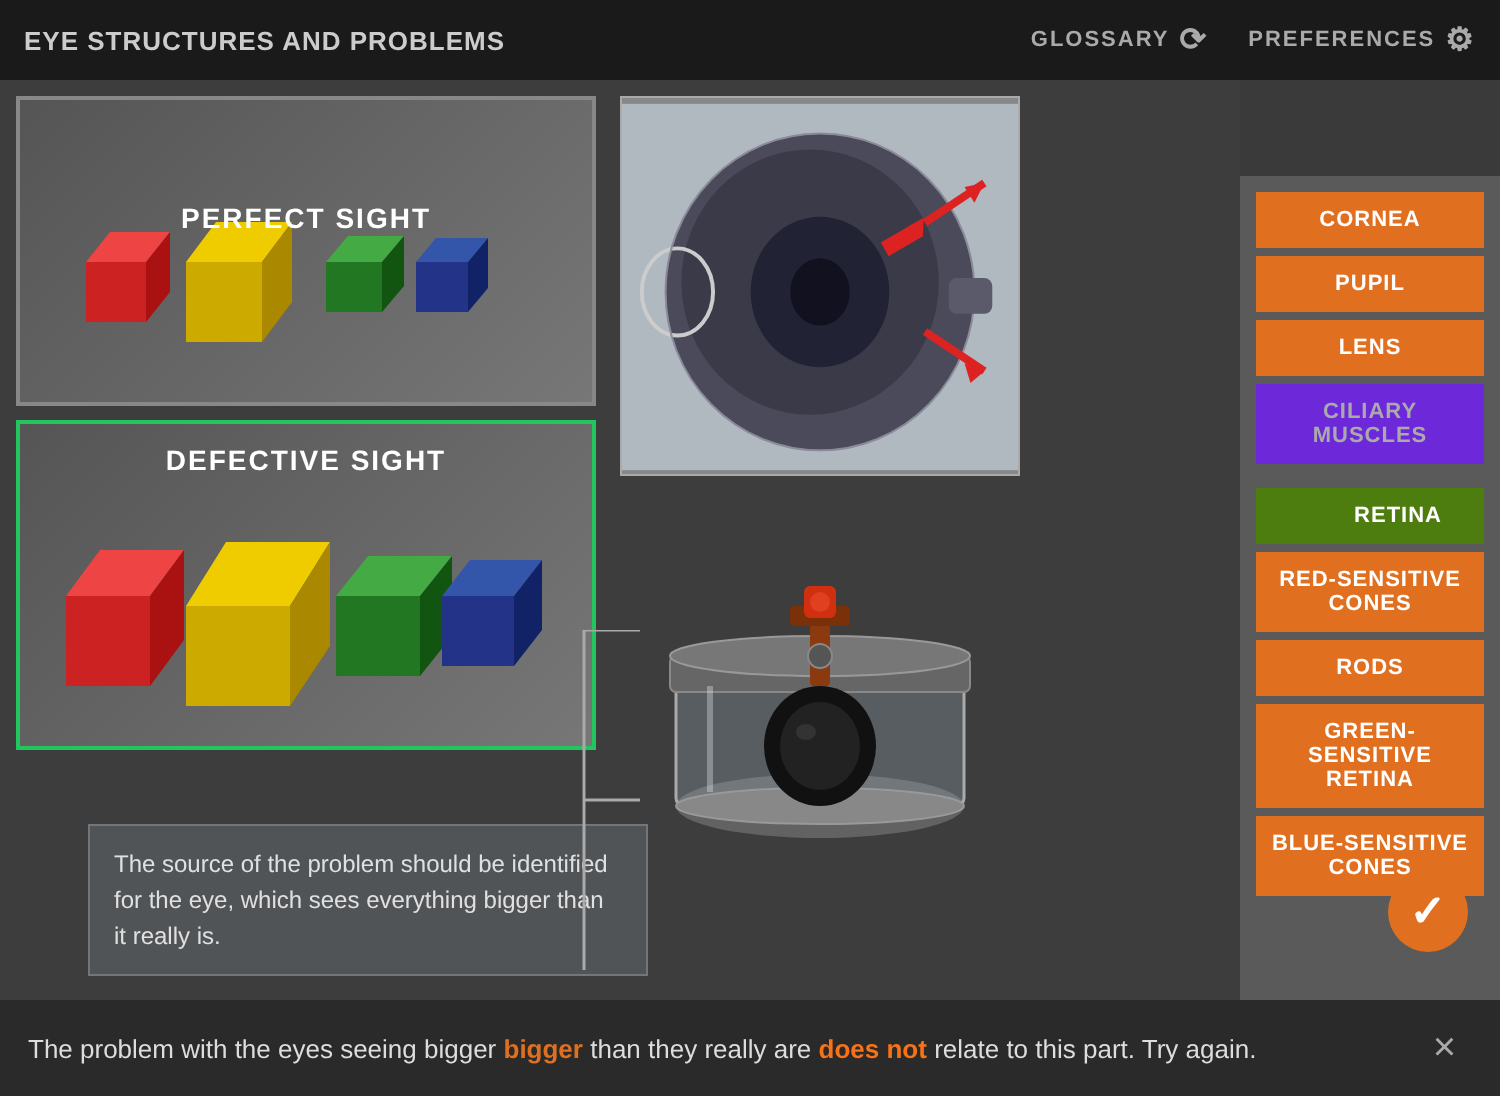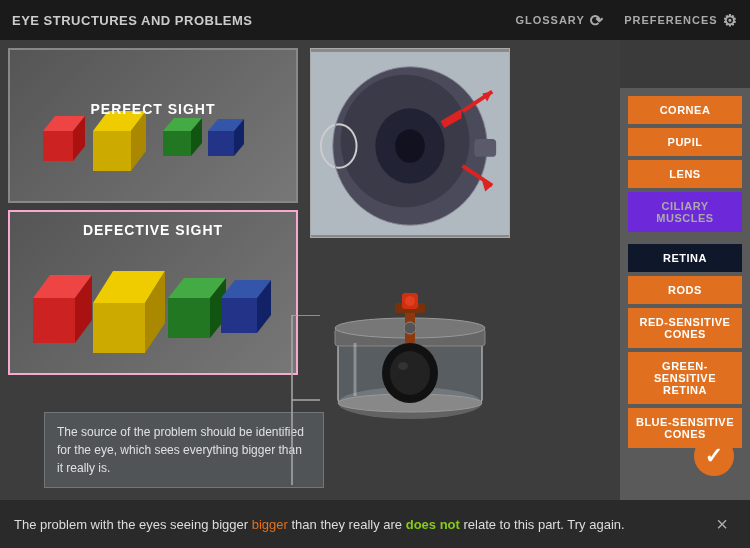--- a/index.html
+++ b/index.html
@@ -100,21 +100,21 @@
       padding-top: 20px;
     }
 
     
     #defective-sight-box {
       position: absolute;
       top: 170px;
       left: 8px;
       width: 290px;
       height: 165px;
-      border: 2px solid #f9a8d4;
+      border: 2px solid #22c55e;
       background: #555;
       overflow: hidden;
     }
     #defective-sight-label {
       position: absolute;
       top: 10px;
       left: 0;
       width: 100%;
       text-align: center;
       color: white;
@@ -203,24 +203,24 @@
     .anatomy-btn-orange {
       background: #e07020;
     }
 
     .anatomy-btn-dark {
       background: #6d28d9;
       color: #aaa;
     }
 
     .retina-section {
-      background: #0f172a;
+      background: #4d7c0f;
       color: white;
       padding: 8px 21px;
-      text-align: center;
+      text-align: right;
       font-size: 11px;
       font-weight: bold;
       letter-spacing: 0.5px;
       margin-top: 8px;
       width: 100%;
     }
 
     
     #check-btn {
       position: absolute;
@@ -247,24 +247,24 @@
       padding: 0 14px;
       position: relative;
     }
     #feedback-text {
       color: #dddddd;
       font-size: 13px;
       flex: 1;
     }
     #feedback-text .highlight {
       color: #e07020;
-      font-weight: normal;
+      font-weight: bold;
     }
     #feedback-text .bold {
-      color: #84cc16;
+      color: #f97316;
       font-weight: bold;
     }
     #close-feedback-btn {
       color: #aaa;
       font-size: 20px;
       cursor: pointer;
       background: none;
       border: none;
       padding: 4px 8px;
     }
@@ -444,22 +444,22 @@
   </div>
 
   <div id="right-panel">
     <button class="anatomy-btn anatomy-btn-orange">CORNEA</button>
     <button class="anatomy-btn anatomy-btn-orange">PUPIL</button>
     <button class="anatomy-btn anatomy-btn-orange">LENS</button>
     <button class="anatomy-btn anatomy-btn-dark">CILIARY MUSCLES</button>
 
     <div class="retina-section">RETINA</div>
 
+    <button class="anatomy-btn anatomy-btn-orange">RED-SENSITIVE CONES</button>
     <button class="anatomy-btn anatomy-btn-orange">RODS</button>
-    <button class="anatomy-btn anatomy-btn-orange">RED-SENSITIVE CONES</button>
     <button class="anatomy-btn anatomy-btn-orange">GREEN-SENSITIVE RETINA</button>
     <button class="anatomy-btn anatomy-btn-orange">BLUE-SENSITIVE CONES</button>
 
     <div style="position:absolute;bottom:12px;right:8px;">
       <button id="check-btn">
         <span style="color:white;font-size:22px;font-weight:bold;">✓</span>
       </button>
     </div>
   </div>
 

